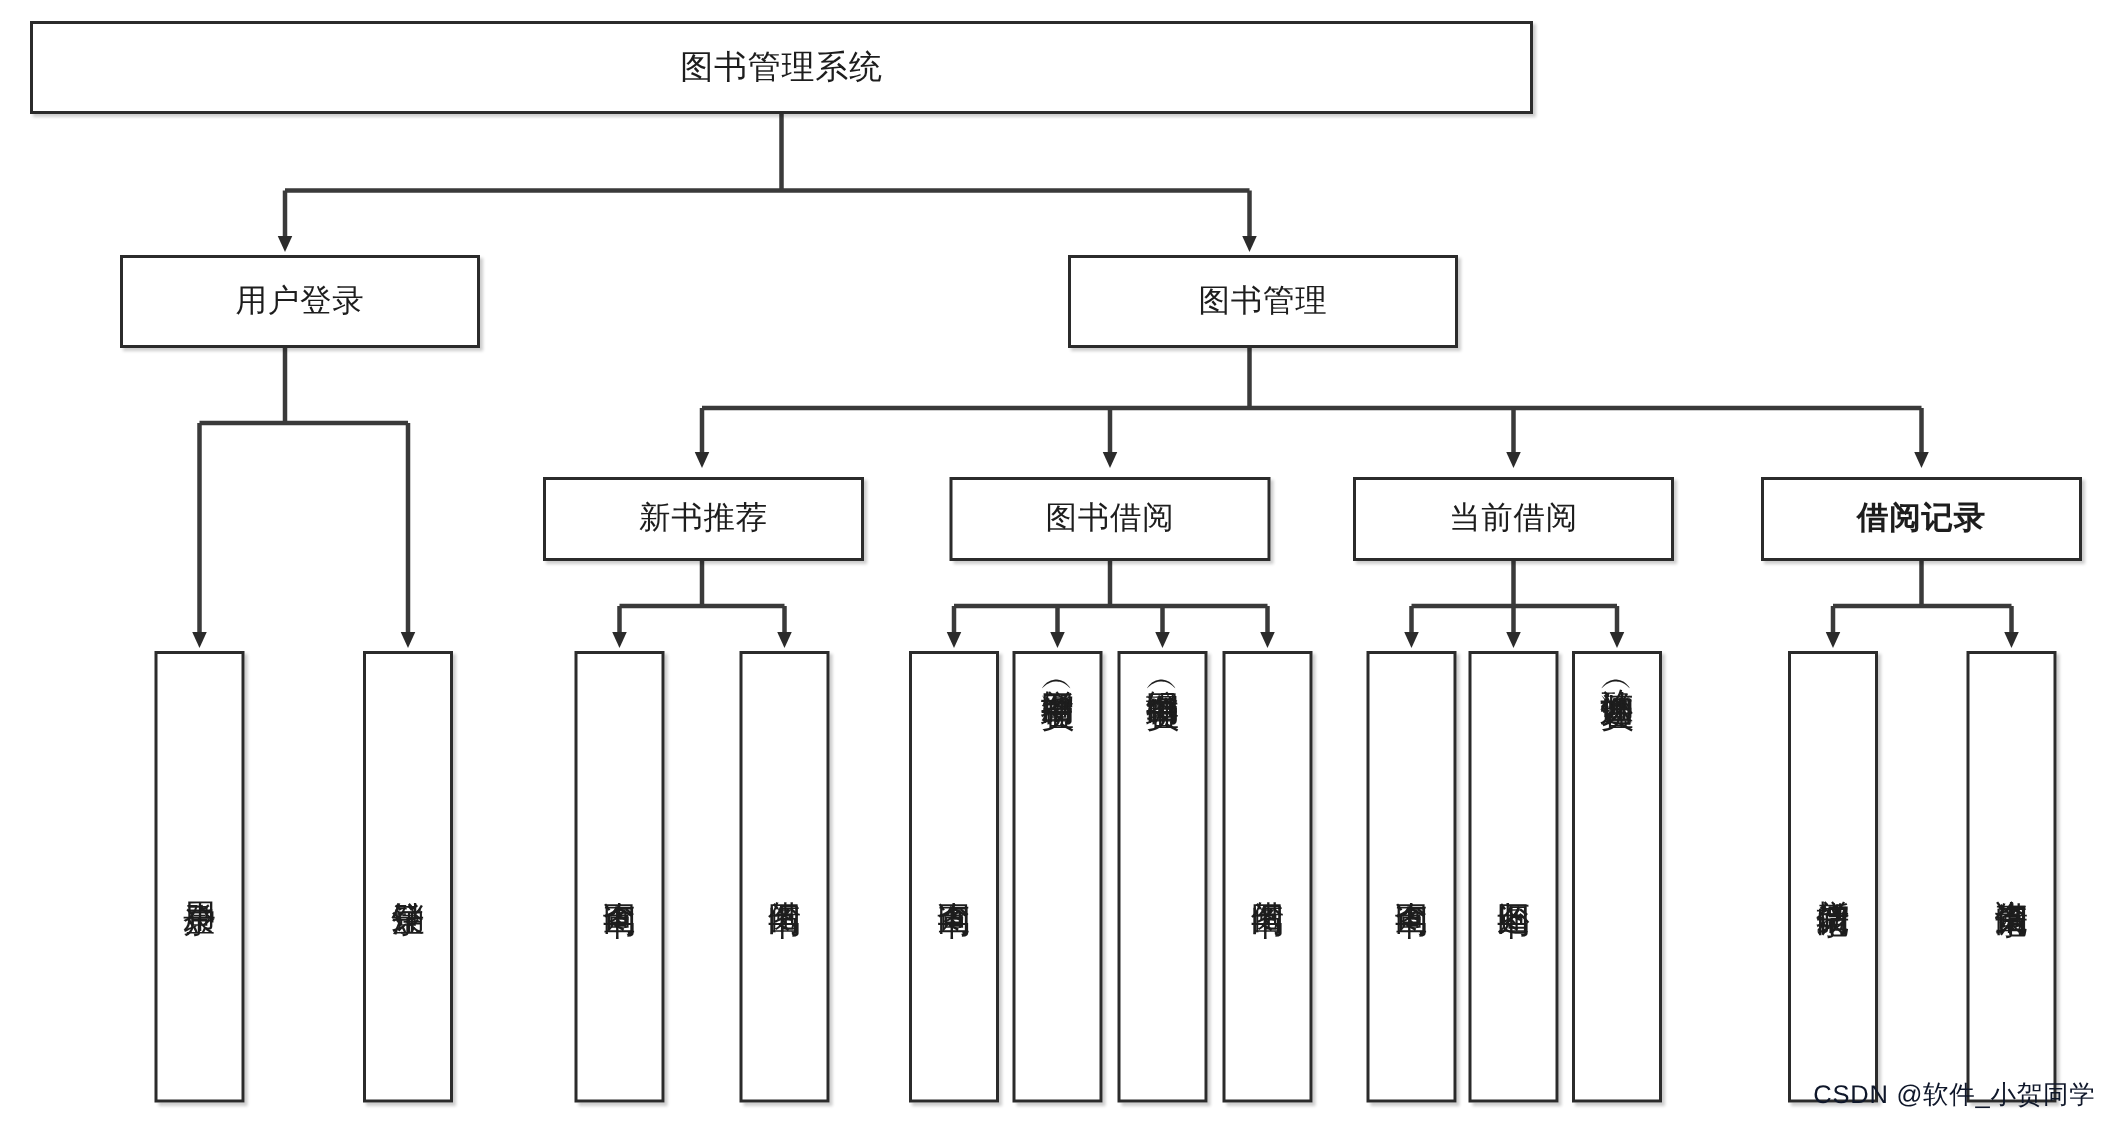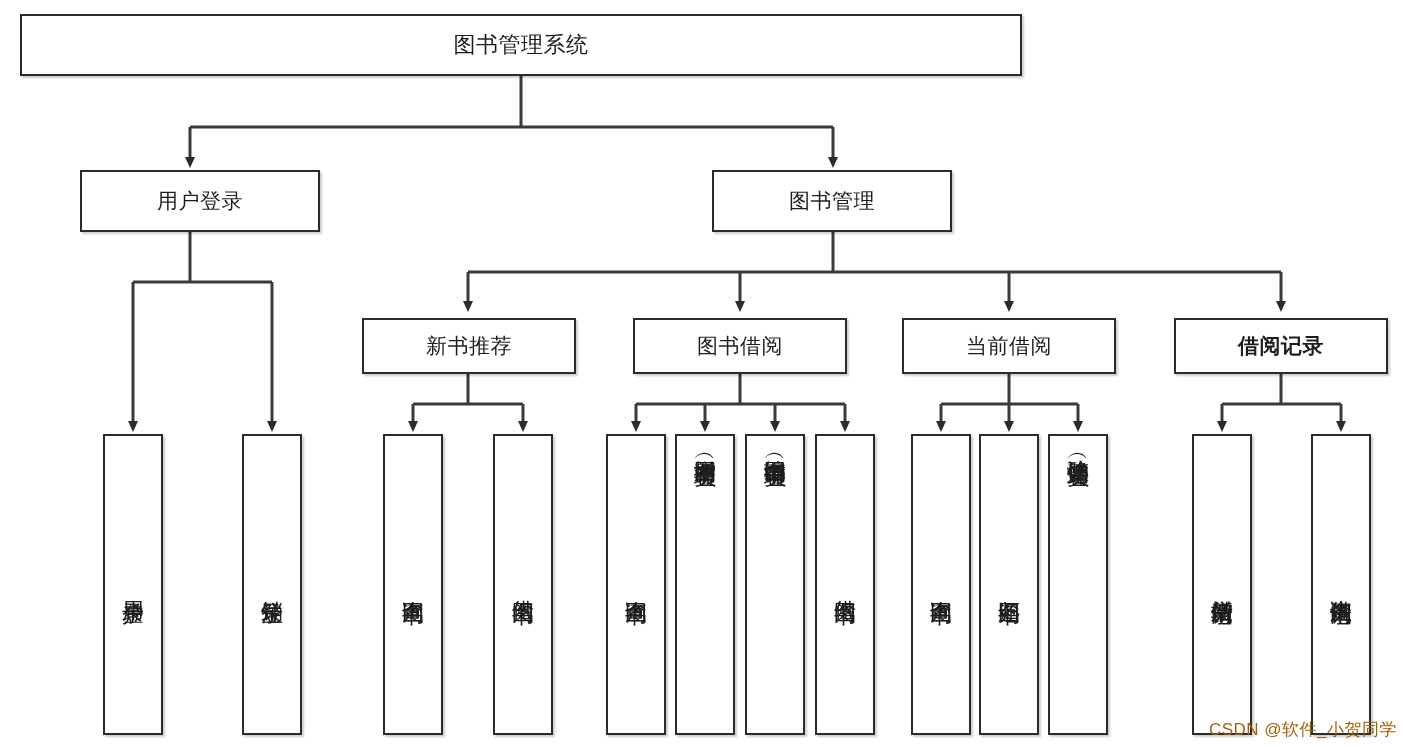--- a/index.html
+++ b/index.html
@@ -60,21 +60,21 @@
   }
   .node-v.center-text {
     align-items: center;
     padding-top: 0;
   }
   .watermark {
     position: absolute;
     right: 8px;
     bottom: 6px;
     font-size: 17px;
-    color: #a16207;
+    color: #0f172a;
     letter-spacing: 0.5px;
     white-space: nowrap;
   }
 </style>
 </head>
 <body>
 
 <div id="canvas">
 
   <svg class="wires" viewBox="0 0 1405 747" xmlns="http://www.w3.org/2000/svg">
@@ -127,21 +127,21 @@
     </g>
   </svg>
 
   <div class="node node-h node-root" style="left:20px; top:14px; width:1002px; height:62px;">
     <span>图书管理系统</span>
   </div>
 
   <div class="node node-h" style="left:80px; top:170px; width:240px; height:62px;">
     <span>用户登录</span>
   </div>
-  <div class="node node-h" style="left:712px; top:170px; width:240px; height:62px;">
+  <div class="node node-h" style="left:712px; top:170px; width:260px; height:62px;">
     <span>图书管理</span>
   </div>
 
   <div class="node node-h" style="left:362px; top:318px; width:214px; height:56px;">
     <span>新书推荐</span>
   </div>
   <div class="node node-h" style="left:902px; top:318px; width:214px; height:56px;">
     <span>当前借阅</span>
   </div>
   <div class="node node-h" style="left:633px; top:318px; width:214px; height:56px;">

